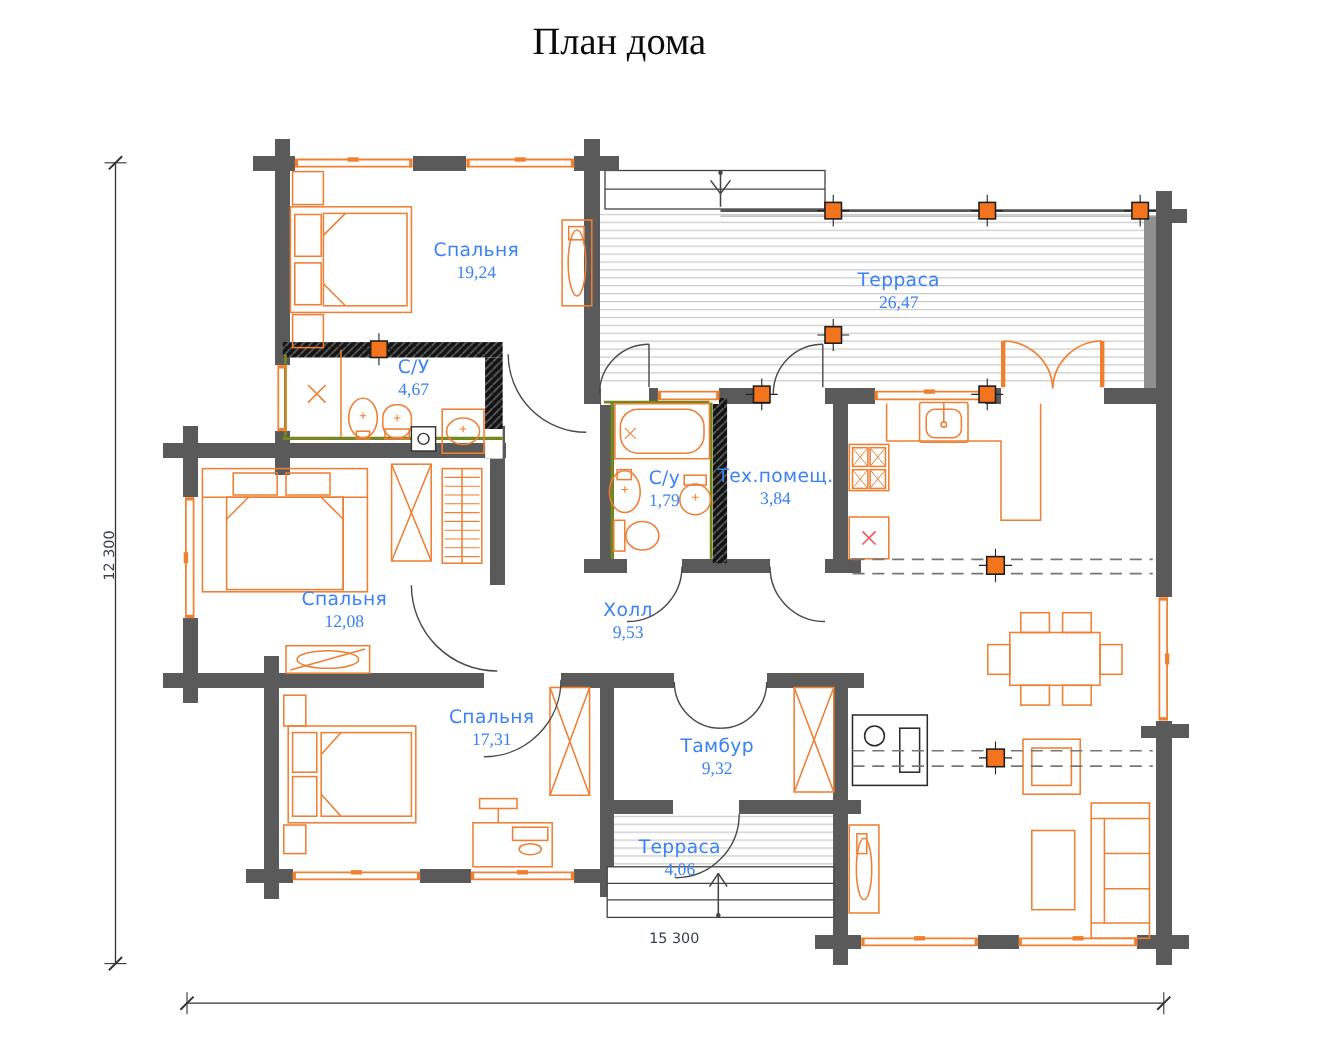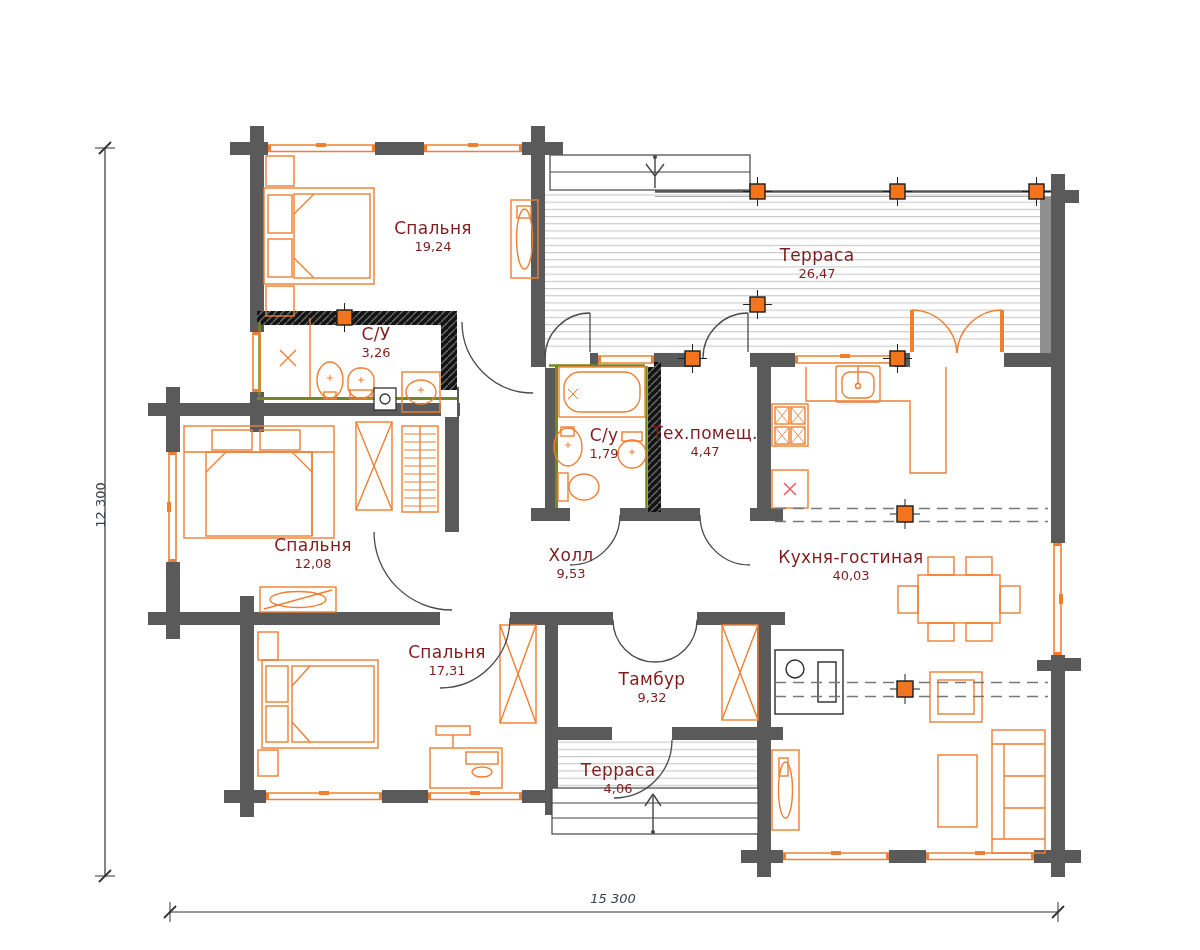--- a/index.html
+++ b/index.html
@@ -1,31 +1,32 @@
 <!DOCTYPE html>
 <html><head>
 <meta charset="utf-8">
 <style>
   html,body{margin:0;padding:0;background:#ffffff;}
   #plan{position:relative;width:1200px;height:950px;font-family:"DejaVu Sans",sans-serif;overflow:hidden;background:#fff;}
   .title{position:absolute;left:563px;top:18px;transform:translateX(-50%);
          font-family:"Liberation Serif","DejaVu Serif",serif;font-size:35px;color:#0c0c0c;white-space:nowrap;}
   svg.drawing{position:absolute;left:0;top:0;}
-  .room-label{position:absolute;transform:translateX(-50%);text-align:center;color:#7f1d1d;line-height:1.2;white-space:nowrap;}
+  .room-label{position:absolute;transform:translateX(-50%);text-align:center;color:#3b82f6;line-height:1.2;white-space:nowrap;}
   .room-name{display:block;font-size:17px;letter-spacing:.3px;}
-  .room-area{display:block;font-size:13px;margin-top:1px;}
+  .room-area{display:block;font-size:16px;margin-top:1px;font-family:Liberation Serif, serif;}
   .dim{position:absolute;font-size:13px;color:#39414a;white-space:nowrap;}
   .dim-v{left:100px;top:505px;transform:translate(-50%,-50%) rotate(-90deg);}
-  .dim-h{left:613px;top:891px;transform:translateX(-50%);font-style:italic;}
+  .dim-h{left:613px;top:846px;transform:translateX(-50%);}
 </style>
 </head>
 <body>
 
 <div id="plan">
 
+  <div class="title">План дома</div>
 
   <svg class="drawing" width="1200" height="950" viewBox="0 0 1200 950">
     <defs>
       <pattern id="deck" width="8" height="7.2" patternUnits="userSpaceOnUse">
         <rect width="8" height="7.2" fill="#ffffff"></rect>
         <line x1="0" y1="0.6" x2="8" y2="0.6" stroke="#c2c2c2" stroke-width="1"></line>
       </pattern>
       <pattern id="hw" width="7" height="7" patternUnits="userSpaceOnUse">
         <rect width="7" height="7" fill="#141414"></rect>
         <path d="M0,7 L7,0" stroke="#6e6e6e" stroke-width="1.3"></path>
@@ -477,42 +478,38 @@
   <div class="room-label" style="left:433px;top:218px">
     <span class="room-name">Спальня</span>
     <span class="room-area">19,24</span>
   </div>
   <div class="room-label" style="left:817px;top:245px">
     <span class="room-name">Терраса</span>
     <span class="room-area">26,47</span>
   </div>
   <div class="room-label" style="left:376px;top:324px">
     <span class="room-name">С/У</span>
-    <span class="room-area">3,26</span>
+    <span class="room-area">4,67</span>
   </div>
   <div class="room-label" style="left:604px;top:425px">
     <span class="room-name">С/у</span>
     <span class="room-area">1,79</span>
   </div>
   <div class="room-label" style="left:705px;top:423px">
     <span class="room-name">Тех.помещ.</span>
-    <span class="room-area">4,47</span>
+    <span class="room-area">3,84</span>
   </div>
   <div class="room-label" style="left:313px;top:535px">
     <span class="room-name">Спальня</span>
     <span class="room-area">12,08</span>
   </div>
   <div class="room-label" style="left:571px;top:545px">
     <span class="room-name">Холл</span>
     <span class="room-area">9,53</span>
   </div>
-  <div class="room-label" style="left:851px;top:547px">
-    <span class="room-name">Кухня-гостиная</span>
-    <span class="room-area">40,03</span>
-  </div>
   <div class="room-label" style="left:447px;top:642px">
     <span class="room-name">Спальня</span>
     <span class="room-area">17,31</span>
   </div>
   <div class="room-label" style="left:652px;top:669px">
     <span class="room-name">Тамбур</span>
     <span class="room-area">9,32</span>
   </div>
   <div class="room-label" style="left:618px;top:760px">
     <span class="room-name">Терраса</span>

